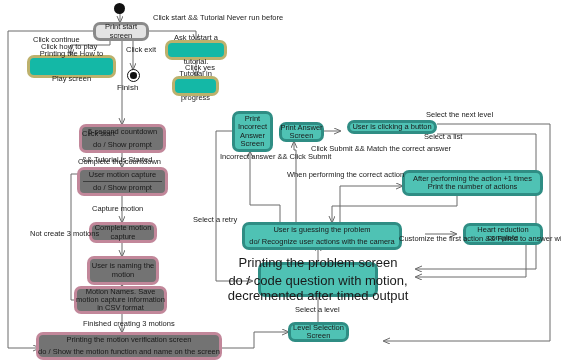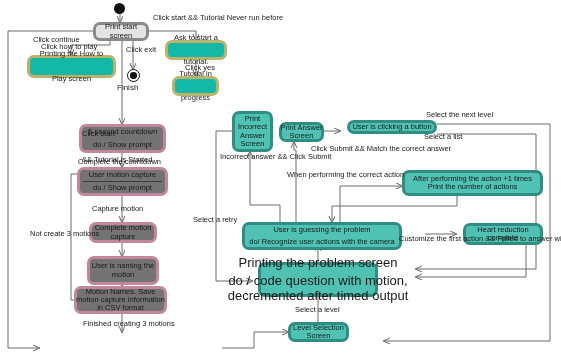--- a/index.html
+++ b/index.html
@@ -137,20 +137,25 @@
     <span class="ln">User is naming the</span>
     <span class="ln">motion</span>
   </div>
 
   <div class="node pink" style="left:74px;top:286px;width:93px;height:28px;font-size:7.5px;">
     <span class="ln">Motion Names. Save</span>
     <span class="ln">motion capture information</span>
     <span class="ln">in CSV format</span>
   </div>
 
+  <div class="node pink comp" style="left:36px;top:332px;width:186px;height:28px;font-size:7.5px;">
+    <span class="ln">Printing the motion verification screen</span>
+    <span class="sep"></span>
+    <span class="ln">do / Show the motion function and name on the screen</span>
+  </div>
 
   <div class="node teal" style="left:232px;top:111px;width:41px;height:41px;font-size:7.5px;">
     <span class="ln">Print</span>
     <span class="ln">Incorrect</span>
     <span class="ln">Answer</span>
     <span class="ln">Screen</span>
   </div>
 
   <div class="node teal" style="left:279px;top:122px;width:45px;height:20px;font-size:7.5px;">
     <span class="ln">Print Answer</span>

